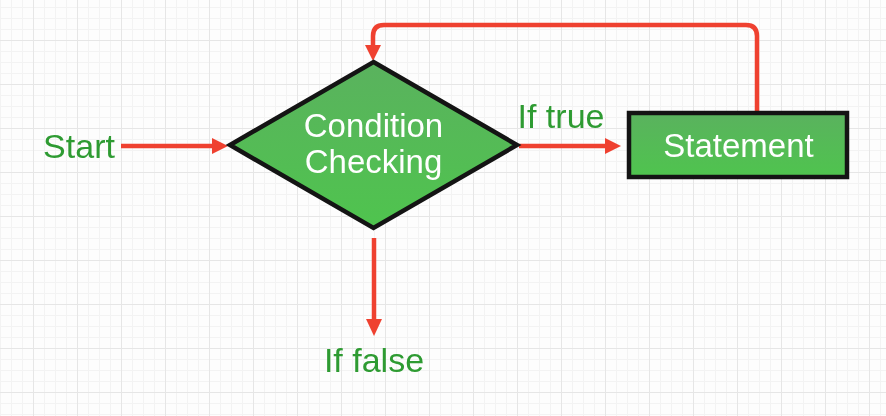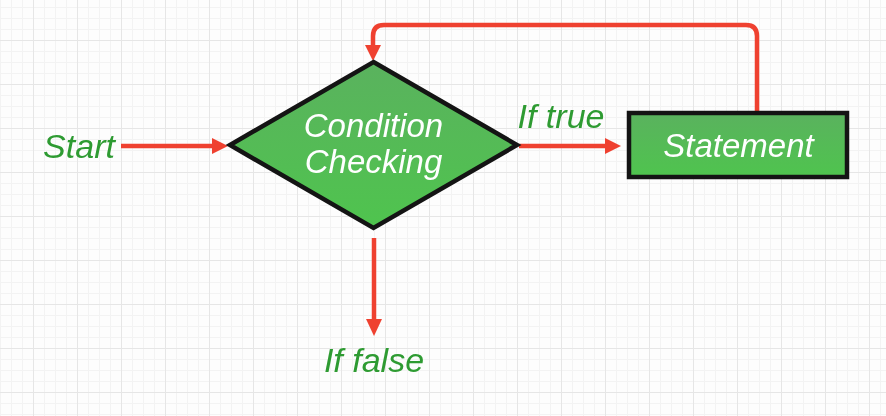--- a/index.html
+++ b/index.html
@@ -15,21 +15,20 @@
     overflow: hidden;
     background-color: #fdfdfd;
     
     background-image:
       linear-gradient(to bottom, #e6e6e6 1px, transparent 1px),
       linear-gradient(to right,  #e6e6e6 1px, transparent 1px),
       linear-gradient(to bottom, #f3f3f3 1px, transparent 1px),
       linear-gradient(to right,  #f3f3f3 1px, transparent 1px);
     background-size: 44px 44px, 44px 44px, 11px 11px, 11px 11px;
     background-position: 0 40px, 33px 0, 0 7px, 0 0;
-    font-style: italic;
   }
   .canvas svg {
     position: absolute;
     top: 0;
     left: 0;
   }
   svg text {
     font-family: "Liberation Sans", sans-serif;
   }
   .label-text {

